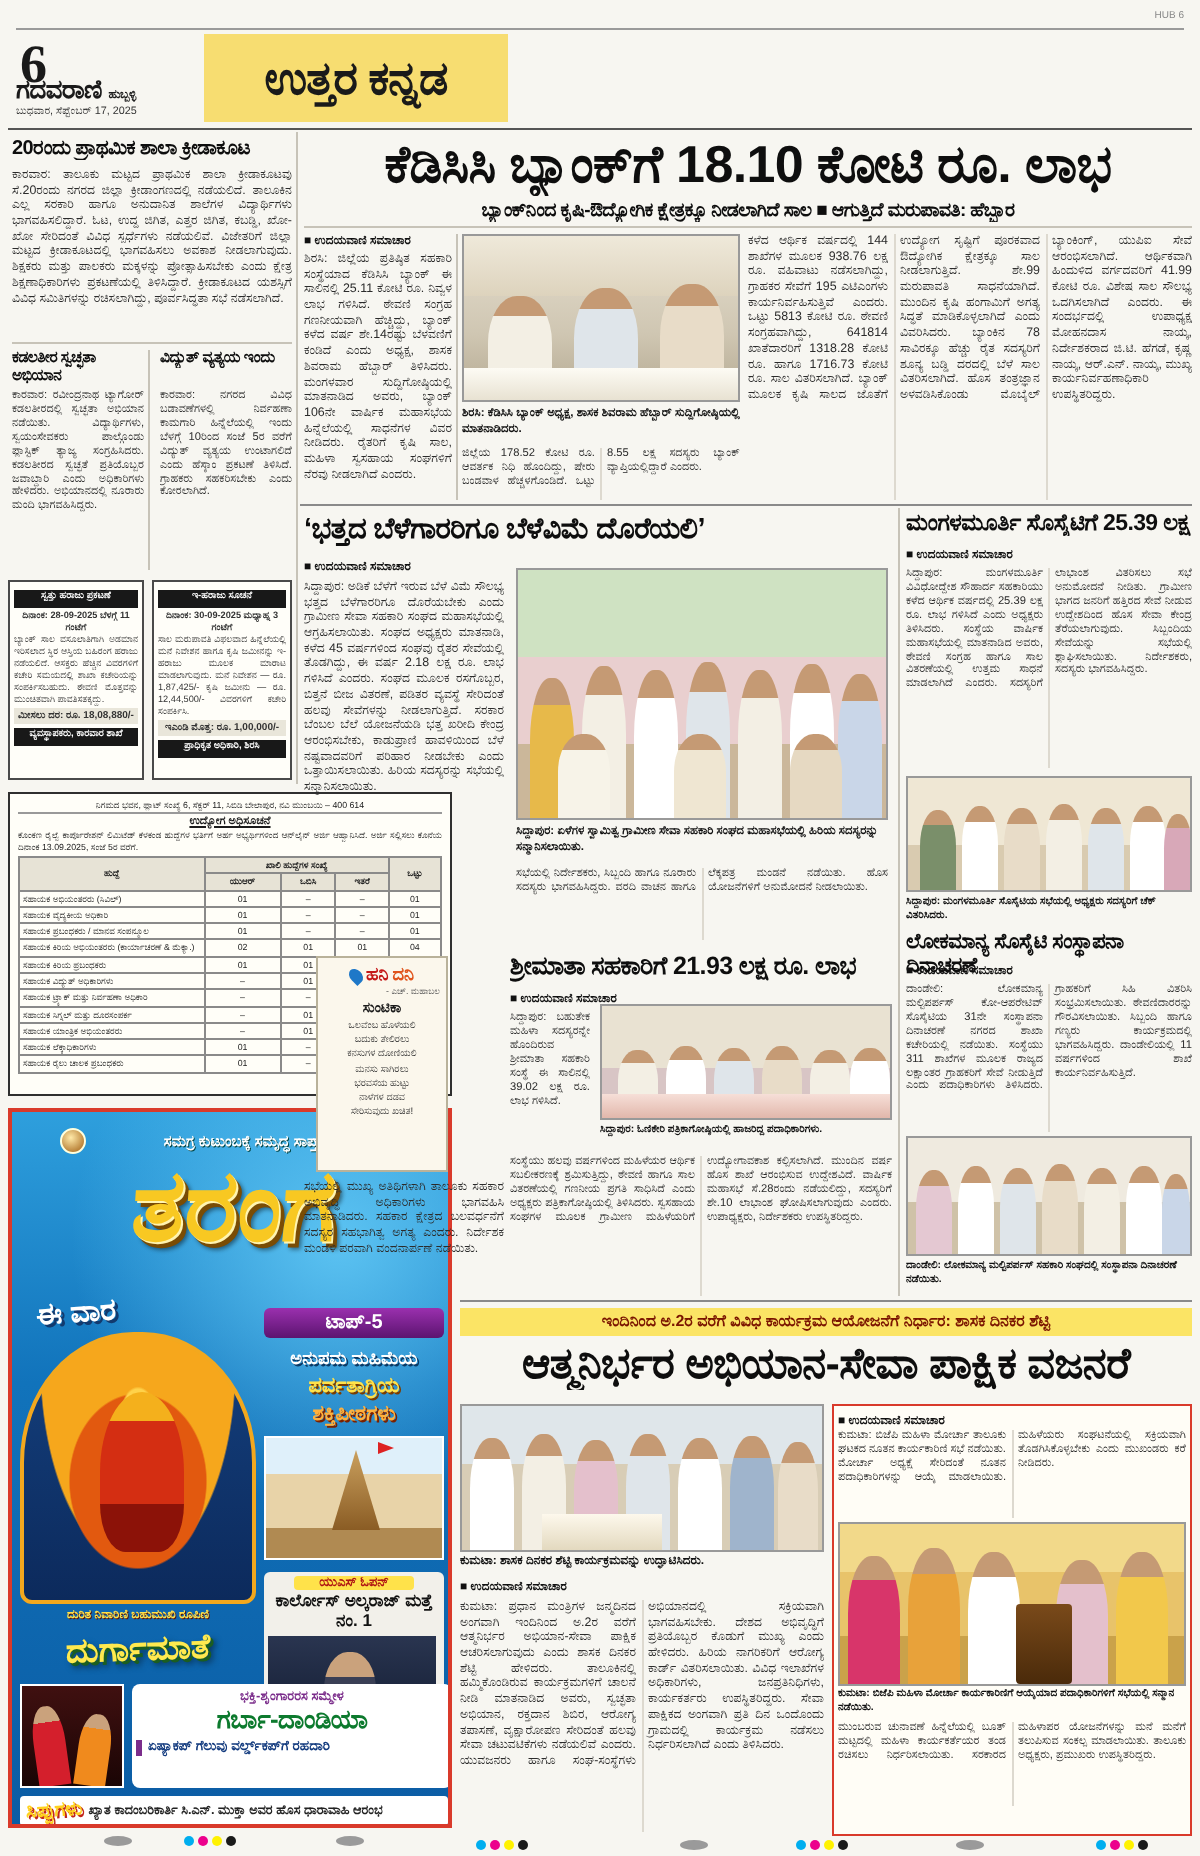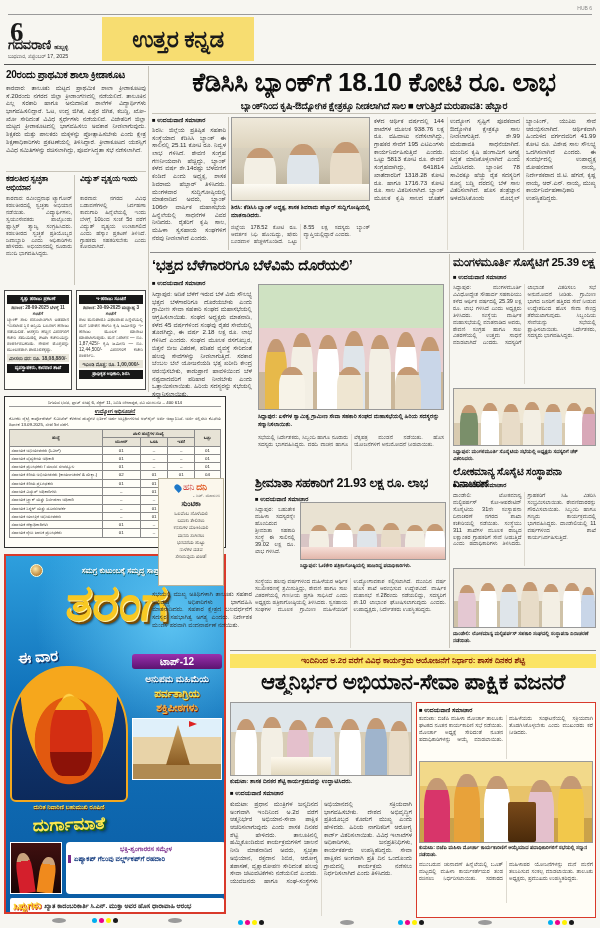--- a/index.html
+++ b/index.html
@@ -188,49 +188,58 @@
   </table>
 
 </div>
 
 <div class="ad" style="left:4px;top:554px;width:222px;height:360px;">
   <div class="abs" style="left:24px;top:8px;width:13px;height:13px;border-radius:50%;background:radial-gradient(circle at 40% 35%,#ffe9a8,#a05c10);border:1px solid #ffd; "></div>
   <div class="abs ctr" style="left:30px;top:10px;width:180px;font-size:7.5px;font-weight:bold;color:#fff;text-shadow:0.5px 0.5px 0 #044;">ಸಮಗ್ರ ಕುಟುಂಬಕ್ಕೆ ಸಮೃದ್ಧ ಸಾಪ್ತಾಹಿಕ</div>
   <div class="abs ctr gold" style="left:0;top:18px;width:222px;font-size:50px;transform:skewX(-4deg);">ತರಂಗ</div>
   <div class="abs" style="left:12px;top:92px;font-size:15px;font-weight:bold;color:#fff;text-shadow:1.5px 1.5px 0 #123a6e;transform:rotate(-4deg);">ಈ ವಾರ</div>
 
-  <div class="abs ctr" style="left:126px;top:98px;width:90px;height:15px;background:linear-gradient(#9a30ae,#5c1470);border-radius:3px;color:#fff;font-size:10px;font-weight:bold;line-height:15px;">ಟಾಪ್-12</div>
+  <div class="abs ctr" style="left:126px;top:98px;width:90px;height:15px;background:linear-gradient(#9a30ae,#5c1470);border-radius:3px;color:#fff;font-size:10px;font-weight:bold;line-height:15px;">ಟಾಪ್-5</div>
   <div class="abs ctr" style="left:124px;top:118px;width:94px;font-size:9px;font-weight:bold;color:#ffffff;text-shadow:1px 1px 0 #0a3a66;">ಅನುಪಮ ಮಹಿಮೆಯ</div>
   <div class="abs ctr" style="left:124px;top:131px;width:94px;font-size:10.5px;font-weight:bold;color:#ffe24a;text-shadow:1px 1px 0 #7a3c00;">ಪರ್ವತಾಗ್ರಿಯ</div>
   <div class="abs ctr" style="left:124px;top:145px;width:94px;font-size:10.5px;font-weight:bold;color:#ffb13d;text-shadow:1px 1px 0 #7a2000;">ಶಕ್ತಿಪೀಠಗಳು</div>
 
   <div class="abs" style="left:126px;top:162px;width:90px;height:62px;border:1px solid #fff;background:linear-gradient(180deg,#dff0fa 0 30%,#e8d3a8 30% 75%,#b08a52 75%);overflow:hidden;">
     <div class="abs" style="left:30px;top:6px;width:30px;height:40px;background:linear-gradient(#caa05e,#8a5c24);clip-path:polygon(50% 0,90% 100%,10% 100%);"></div>
     <div class="abs" style="left:56px;top:2px;width:8px;height:6px;background:#d22;clip-path:polygon(0 0,100% 50%,0 100%);"></div>
   </div>
 
   <div class="abs" style="left:4px;top:110px;width:118px;height:136px;border-radius:48% 48% 6px 6px;background:
       radial-gradient(ellipse at 50% 30%, #ffd24a 0 10%, rgba(255,210,74,0) 11%),
       radial-gradient(ellipse at 50% 55%, #e2590f 0 42%, rgba(226,89,15,0) 43%),
       radial-gradient(ellipse at 50% 10%, #f6a71c 0 60%, rgba(246,167,28,0) 61%),
       linear-gradient(180deg,#14407e,#0c2a5c);
       border:2px solid #f3a81e;">
     <div class="abs" style="left:38px;top:28px;width:42px;height:80px;border-radius:50% 50% 30% 30%;background:linear-gradient(180deg,#f4b01c 0 18%,#d42e12 18% 70%,#8c1208 70%);"></div>
   </div>
   <div class="abs ctr" style="left:4px;top:248px;width:118px;font-size:6px;font-weight:bold;color:#ffe24a;text-shadow:0.5px 0.5px 0 #5a1000;">ದುರಿತ ನಿವಾರಿಣಿ ಬಹುಮುಖಿ ರೂಪಿಣಿ</div>
   <div class="abs ctr" style="left:2px;top:259px;width:122px;font-size:17px;font-weight:bold;color:#ffe94f;text-shadow:1.5px 1.5px 0 #1b5e20,2.5px 2.5px 3px rgba(0,0,0,.5);transform:rotate(-2deg);">ದುರ್ಗಾಮಾತೆ</div>
 
+  <div class="abs" style="left:126px;top:230px;width:90px;height:96px;background:#f2f0ea;border-radius:3px;padding:2px;overflow:hidden;">
+    <div class="ctr" style="width:60px;margin:0 auto;background:#ffe24a;color:#b01515;font-size:6.5px;font-weight:bold;border-radius:2px;">ಯುಎಸ್ ಓಪನ್</div>
+    <div class="ctr" style="font-size:8.5px;font-weight:bold;color:#111;line-height:1.15;margin-top:1px;">ಕಾರ್ಲೋಸ್ ಅಲ್ಕರಾಜ್ ಮತ್ತೆ ನಂ. 1</div>
+    <div style="position:relative;width:84px;height:50px;margin-top:2px;background:linear-gradient(180deg,#2a3550,#101a30);overflow:hidden;">
+      <div class="abs" style="left:28px;top:8px;width:26px;height:42px;border-radius:45% 45% 0 0;background:linear-gradient(180deg,#caa27c 0 30%,#3a3f55 30%);"></div>
+      <div class="abs" style="left:18px;top:26px;width:16px;height:22px;background:linear-gradient(#dfe4ea,#9aa4b5);border-radius:2px 2px 6px 6px;"></div>
+    </div>
+  </div>
 
   <div class="abs" style="left:4px;top:286px;width:52px;height:52px;background:linear-grad ient(180deg,#401010,#1a0505);background:linear-gradient(180deg,#401010,#1a0505);border:1px solid #fff;overflow:hidden;">
     <div class="abs" style="left:6px;bottom:0;width:16px;height:40px;border-radius:45% 45% 0 0;background:linear-gradient(180deg,#caa27c 0 20%,#d41f2c 20%);transform:rotate(-8deg);"></div>
     <div class="abs" style="left:28px;bottom:0;width:16px;height:36px;border-radius:45% 45% 0 0;background:linear-gradient(180deg,#caa27c 0 20%,#f08a1d 20%);transform:rotate(8deg);"></div>
   </div>
 
   <div class="abs" style="left:60px;top:286px;width:160px;height:52px;background:#fff;border-radius:4px;padding:3px 2px;overflow:hidden;">
     <div class="ctr" style="font-size:6.5px;font-weight:bold;color:#7b2d8b;">ಭಕ್ತಿ-ಶೃಂಗಾರರಸ ಸಮ್ಮೇಳ</div>
+    <div class="ctr" style="font-size:13px;font-weight:bold;color:#0d7a2e;letter-spacing:-0.3px;">ಗರ್ಬಾ-ದಾಂಡಿಯಾ</div>
     <div style="font-size:6.8px;font-weight:bold;color:#123a7e;border-left:3px solid #7b2d8b;padding-left:3px;margin-top:2px;line-height:1.2;">ಏಷ್ಯಾಕಪ್ ಗೆಲುವು ವರ್ಲ್ಡ್‌ಕಪ್‌ಗೆ ರಹದಾರಿ</div>
   </div>
 
   <div class="abs" style="left:4px;top:342px;width:214px;height:15px;background:#fff;border-radius:2px;display:flex;align-items:center;gap:3px;padding:0 3px;overflow:hidden;">
     <span style="font-size:10px;font-weight:bold;color:#ffd21e;text-shadow:1px 1px 0 #c2261a;white-space:nowrap;transform:rotate(-3deg);">ಸಿಪ್ಪುಗಳು</span>
     <span style="font-size:6.4px;font-weight:bold;color:#222;line-height:1.1;">ಖ್ಯಾತ ಕಾದಂಬರಿಕಾರ್ತಿ ಸಿ.ಎನ್. ಮುಕ್ತಾ ಅವರ ಹೊಸ ಧಾರಾವಾಹಿ ಆರಂಭ</span>
   </div>
 </div>
 
 <div class="abs hl" style="left:152px;top:67px;width:444px;font-size:26px;text-align:center;">ಕೆಡಿಸಿಸಿ ಬ್ಯಾಂಕ್‌ಗೆ 18.10 ಕೋಟಿ ರೂ. ಲಾಭ</div>
@@ -270,21 +279,21 @@
   <div class="pp" style="left:20px;width:26px;height:42px;--s:#f7f3e8;"></div>
   <div class="pp" style="left:78px;width:26px;height:42px;--s:#efe6d2;"></div>
   <div class="pp" style="left:136px;width:26px;height:42px;--s:#e6d9c2;"></div>
 </div>
 <div class="abs cap" style="left:258px;top:413px;width:186px;height:18px;">ಸಿದ್ದಾಪುರ: ಏಳೆಗಳ ಸ್ವಾಮಿತ್ವ ಗ್ರಾಮೀಣ ಸೇವಾ ಸಹಕಾರಿ ಸಂಘದ ಮಹಾಸಭೆಯಲ್ಲಿ ಹಿರಿಯ ಸದಸ್ಯರನ್ನು ಸನ್ಮಾನಿಸಲಾಯಿತು.</div>
 <div class="abs bt5 c2" style="left:258px;top:434px;width:186px;height:36px;">ಸಭೆಯಲ್ಲಿ ನಿರ್ದೇಶಕರು, ಸಿಬ್ಬಂದಿ ಹಾಗೂ ನೂರಾರು ಸದಸ್ಯರು ಭಾಗವಹಿಸಿದ್ದರು. ವರದಿ ವಾಚನ ಹಾಗೂ ಲೆಕ್ಕಪತ್ರ ಮಂಡನೆ ನಡೆಯಿತು. ಹೊಸ ಯೋಜನೆಗಳಿಗೆ ಅನುಮೋದನೆ ನೀಡಲಾಯಿತು.</div>
 
 <div class="abs" style="left:158px;top:478px;width:66px;height:108px;background:#fbf7ec;border:1px solid #b9b29a;padding:3px;overflow:hidden;">
   <div style="display:flex;align-items:center;justify-content:center;gap:2px;">
     <span style="width:6px;height:8px;background:#1e78c8;border-radius:50% 50% 50% 0;transform:rotate(-45deg);display:inline-block;"></span>
-    <span style="font-size:9px;font-weight:normal;color:#c41818;">ಹನಿ</span>
+    <span style="font-size:9px;font-weight:bold;color:#c41818;">ಹನಿ</span>
     <span style="font-size:9px;font-weight:bold;color:#e0541c;">ದನಿ</span>
   </div>
   <div style="font-size:4.4px;text-align:right;color:#555;">- ಎಚ್. ಮಹಾಬಲ</div>
   <div class="ctr" style="font-size:7px;font-weight:bold;margin:2px 0;">ಸುಂಟಿಕಾ</div>
   <div class="ctr">
 
   <div style="font-size:4.8px;line-height:1.5;color:#333;">ಒಲವೆಂಬ ಹೊಳೆಯಲಿ</div>
       <div style="font-size:4.8px;line-height:1.5;color:#333;">ಬದುಕು ತೇಲಿರಲು</div>
       <div style="font-size:4.8px;line-height:1.5;color:#333;">ಕನಸುಗಳ ದೋಣಿಯಲಿ</div>
       <div style="font-size:4.8px;line-height:1.5;color:#333;">ಮನಸು ಸಾಗಿರಲು</div>

